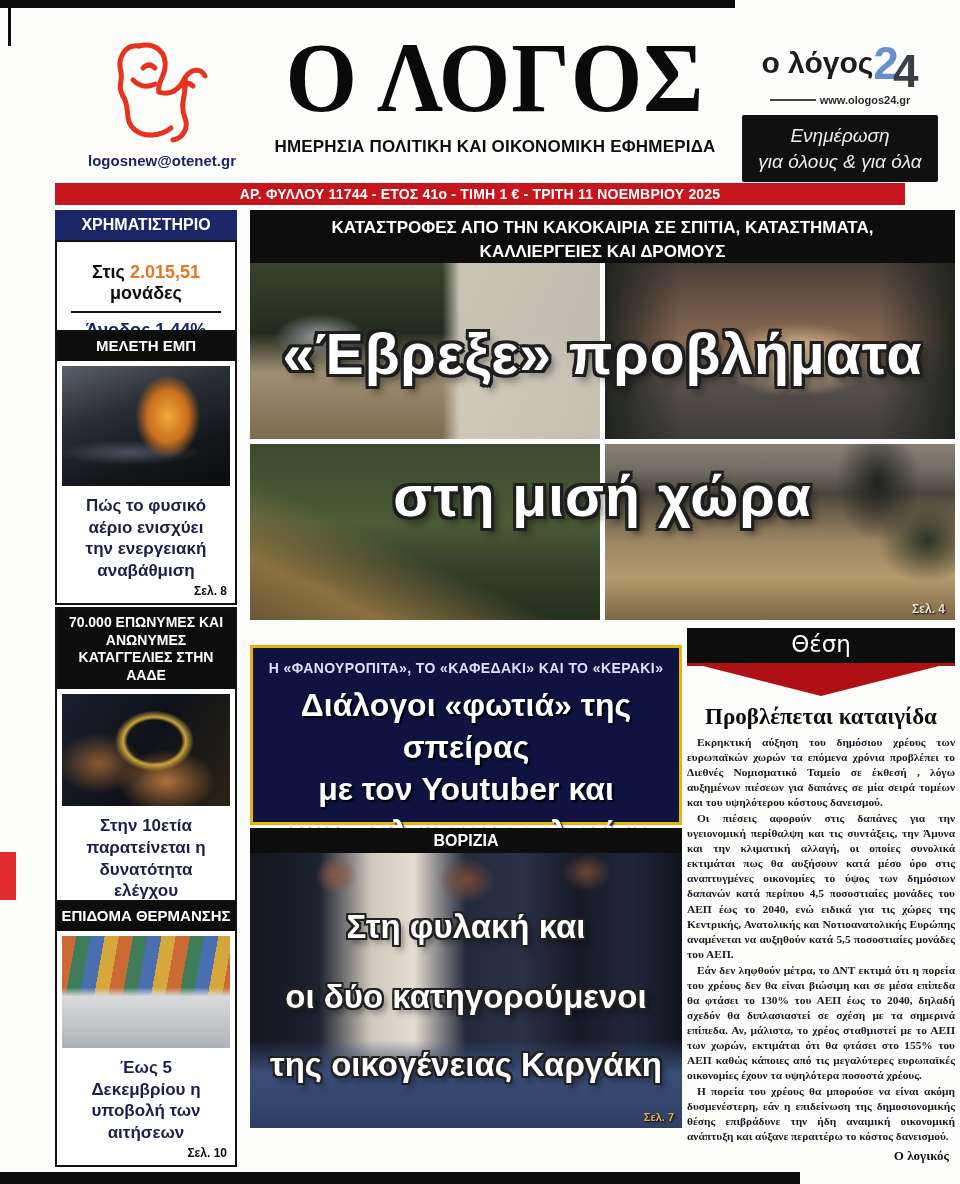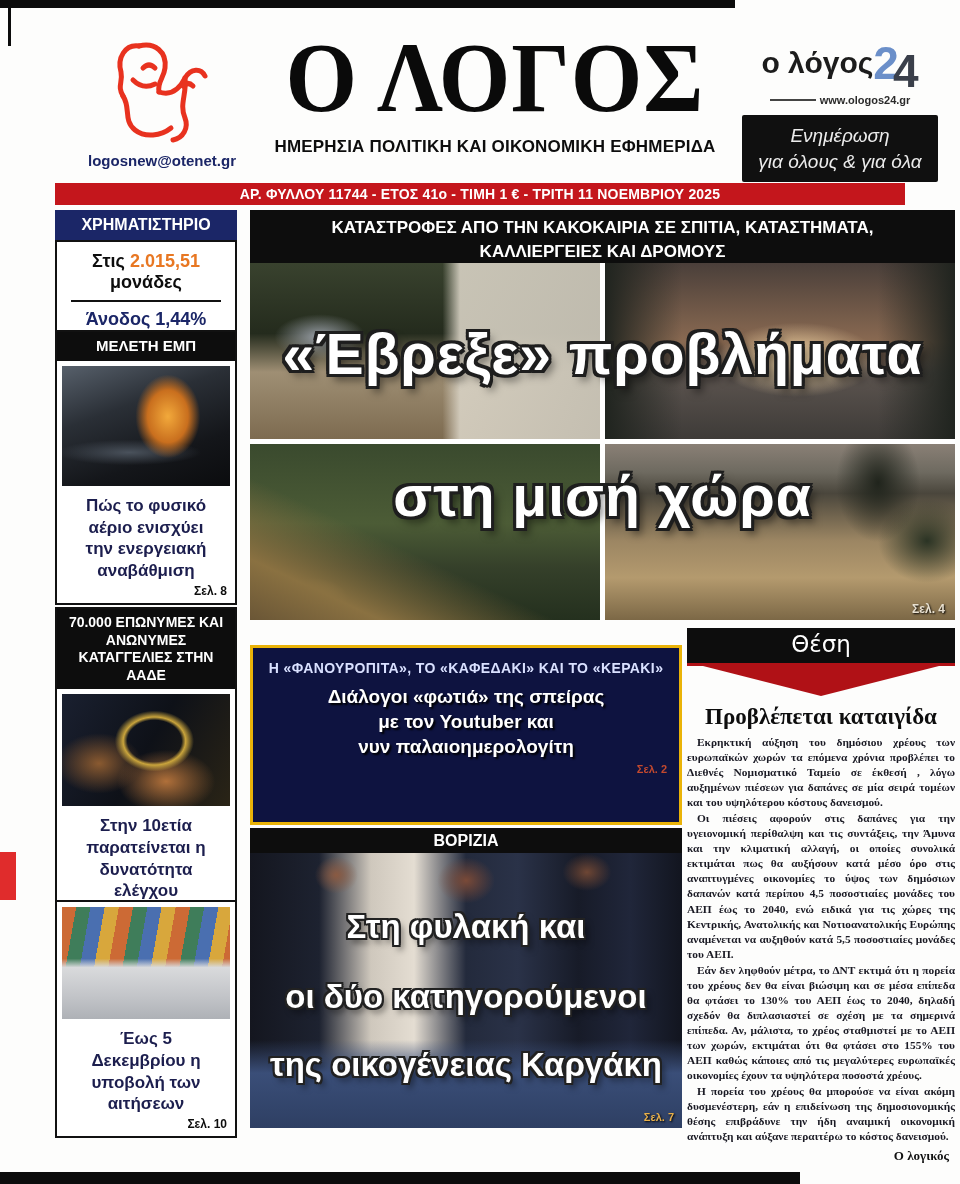--- a/index.html
+++ b/index.html
@@ -31,21 +31,21 @@
     font-size:19px;line-height:1.35;padding:8px 2px;border-radius:2px;}
   #issue-bar{position:absolute;left:55px;top:183px;width:850px;height:22px;background:#c4161c;
     color:#fff;font-weight:bold;font-size:14px;text-align:center;line-height:22px;letter-spacing:.2px;}
 
   
   .sidebox{position:absolute;left:55px;width:182px;box-sizing:border-box;}
   .side-header{background:#0d0d0d;color:#fff;font-weight:bold;text-align:center;padding:5px 2px;line-height:1.25;}
   #stock-header{background:#1b2667;font-size:16px;}
   .side-body{border:2px solid #111;background:#fff;box-sizing:border-box;}
   #stock-box{top:210px;}
-  #stock-body{text-align:center;padding:9px 2px 8px;}
+  #stock-body{text-align:center;padding:20px 2px 8px;}
   .stock-line1{font-weight:bold;font-size:18px;color:#0d0d0d;}
   .stock-value{color:#e87722;}
   .stock-divider{height:2px;background:#111;margin:7px 12px;}
   .stock-line2{font-weight:bold;font-size:18px;color:#1b2667;}
   .side-photo{margin:5px;height:120px;}
   .side-text{font-weight:bold;font-size:17px;color:#1c1e4e;text-align:center;line-height:1.28;padding:4px 18px 0;}
   .side-page{font-weight:bold;font-size:12px;color:#0d0d0d;text-align:right;padding:2px 8px 5px;}
   #emp-box{top:330px;}
   #emp-header{font-size:15px;}
   #emp-photo{background:
@@ -95,21 +95,21 @@
       3px 3px 0 #1e1e1e,-3px -3px 0 #1e1e1e,3px -3px 0 #1e1e1e,-3px 3px 0 #1e1e1e,5px 6px 8px rgba(0,0,0,.55);}
   #lead-line1{top:58px;}
   #lead-line2{top:200px;}
   #lead-page{position:absolute;right:10px;bottom:4px;color:#e8e0d0;font-weight:bold;font-size:12px;
     text-shadow:1px 1px 2px #000;}
 
   
   #youtuber-box{position:absolute;left:250px;top:645px;width:432px;height:180px;background:#0e1340;
     box-sizing:border-box;text-align:center;padding-top:12px;border:3px solid #eab308;}
   #youtuber-kicker{color:#d9e0ff;font-weight:bold;font-size:14px;letter-spacing:.4px;}
-  .yt-line{color:#fff;font-weight:bold;font-size:19px;line-height:1.32;text-shadow:2px 2px 2px #000;}
+  .yt-line{color:#fff;font-weight:bold;font-size:32px;line-height:1.32;text-shadow:2px 2px 2px #000;}
   #youtuber-box .yt-first{margin-top:8px;}
   #youtuber-page{color:#c3492e;font-weight:bold;font-size:11px;text-align:right;padding-right:12px;margin-top:4px;}
 
   
   #vorizia-banner{position:absolute;left:250px;top:828px;width:432px;background:#0d0d0d;color:#fff;
     font-weight:bold;font-size:16px;text-align:center;padding:4px 0;box-sizing:border-box;}
   #vorizia-photo{position:absolute;left:250px;top:853px;width:432px;height:275px;
     background:
      radial-gradient(40px 32px at 50% 10%,#7a4a38 0%,rgba(0,0,0,0) 72%),
      radial-gradient(30px 26px at 20% 8%,#8a5a42 0%,rgba(0,0,0,0) 72%),
@@ -197,20 +197,21 @@
 </div>
 
 <div class="sidebox side-body" id="aade-box">
   <div class="side-header" id="aade-header">70.000 ΕΠΩΝΥΜΕΣ ΚΑΙ ΑΝΩΝΥΜΕΣ ΚΑΤΑΓΓΕΛΙΕΣ ΣΤΗΝ ΑΑΔΕ</div>
   <div class="side-photo" id="aade-photo"></div>
   <div class="side-text">Στην 10ετία παρατείνεται η δυνατότητα ελέγχου φοροδιαφυγής</div>
   <div class="side-page">Σελ. 9</div>
 </div>
 
 <div class="sidebox side-body" id="heat-box">
+  <div class="side-header" id="heat-header">ΕΠΙΔΟΜΑ ΘΕΡΜΑΝΣΗΣ</div>
   <div class="side-photo" id="heat-photo"></div>
   <div class="side-text">Έως 5 Δεκεμβρίου η υποβολή των αιτήσεων</div>
   <div class="side-page">Σελ. 10</div>
 </div>
 
 <div id="kicker-box">
   <div>ΚΑΤΑΣΤΡΟΦΕΣ ΑΠΟ ΤΗΝ ΚΑΚΟΚΑΙΡΙΑ ΣΕ ΣΠΙΤΙΑ, ΚΑΤΑΣΤΗΜΑΤΑ,</div>
   <div>ΚΑΛΛΙΕΡΓΕΙΕΣ ΚΑΙ ΔΡΟΜΟΥΣ</div>
 </div>
 

